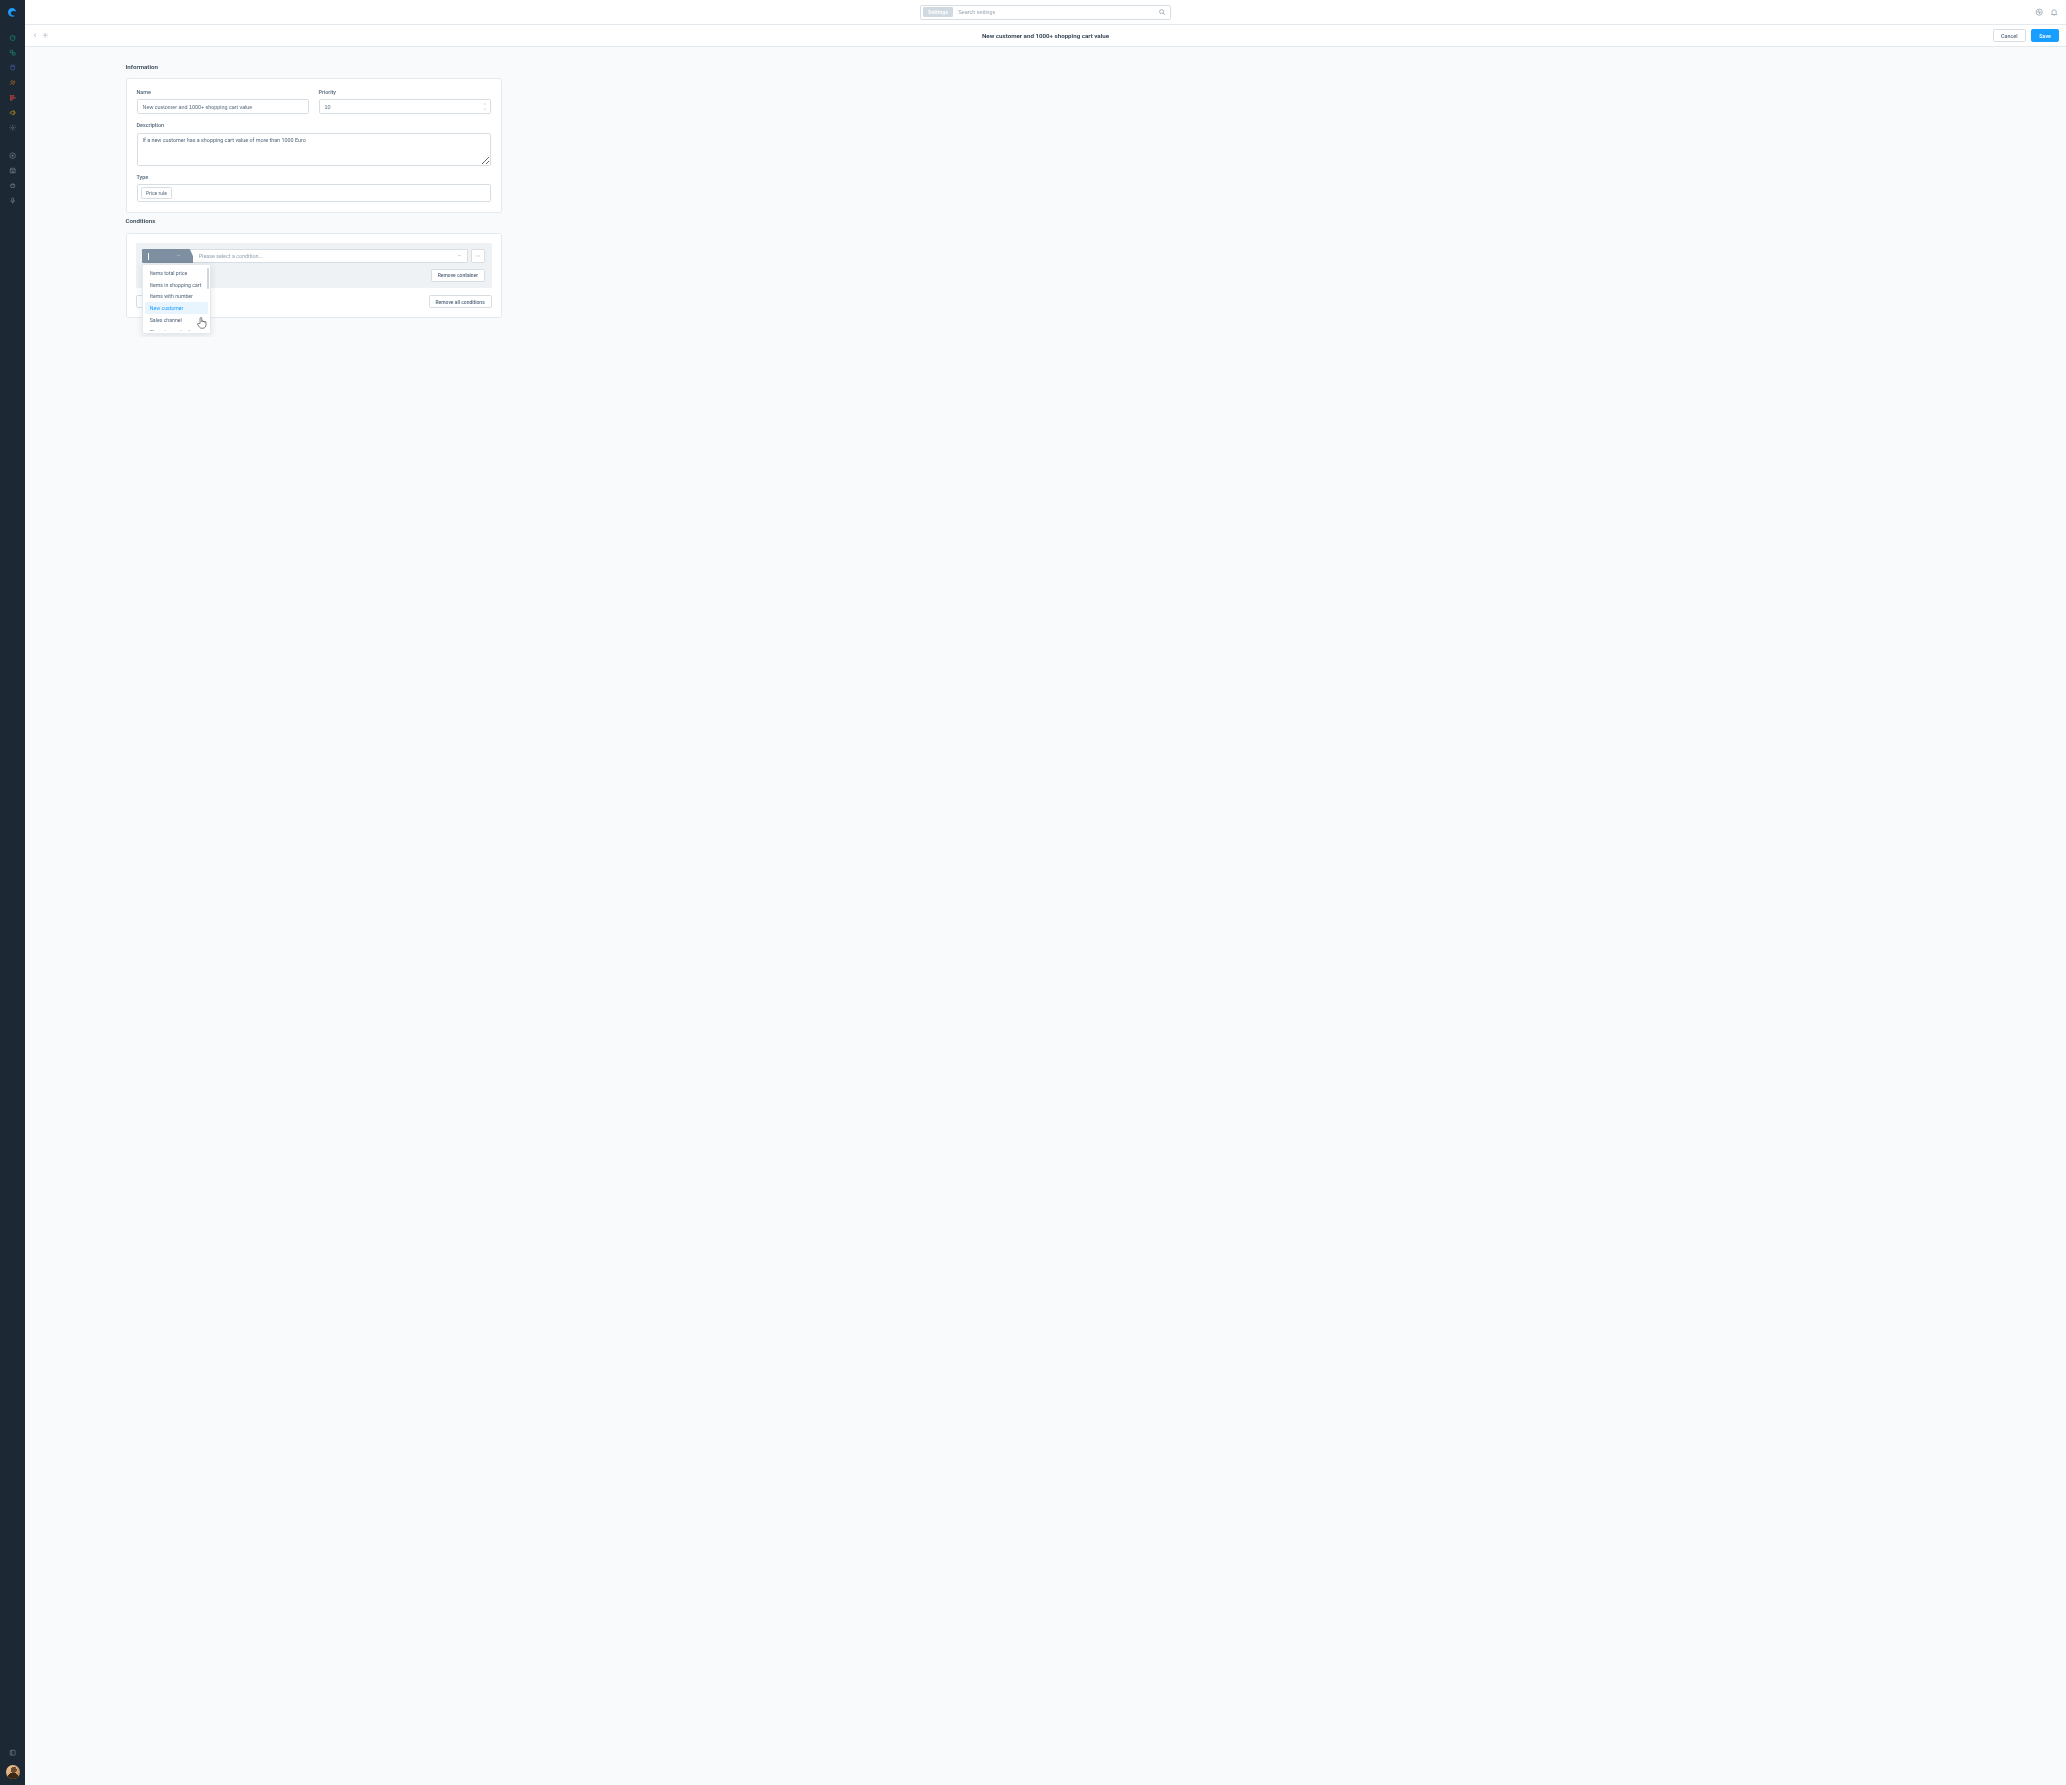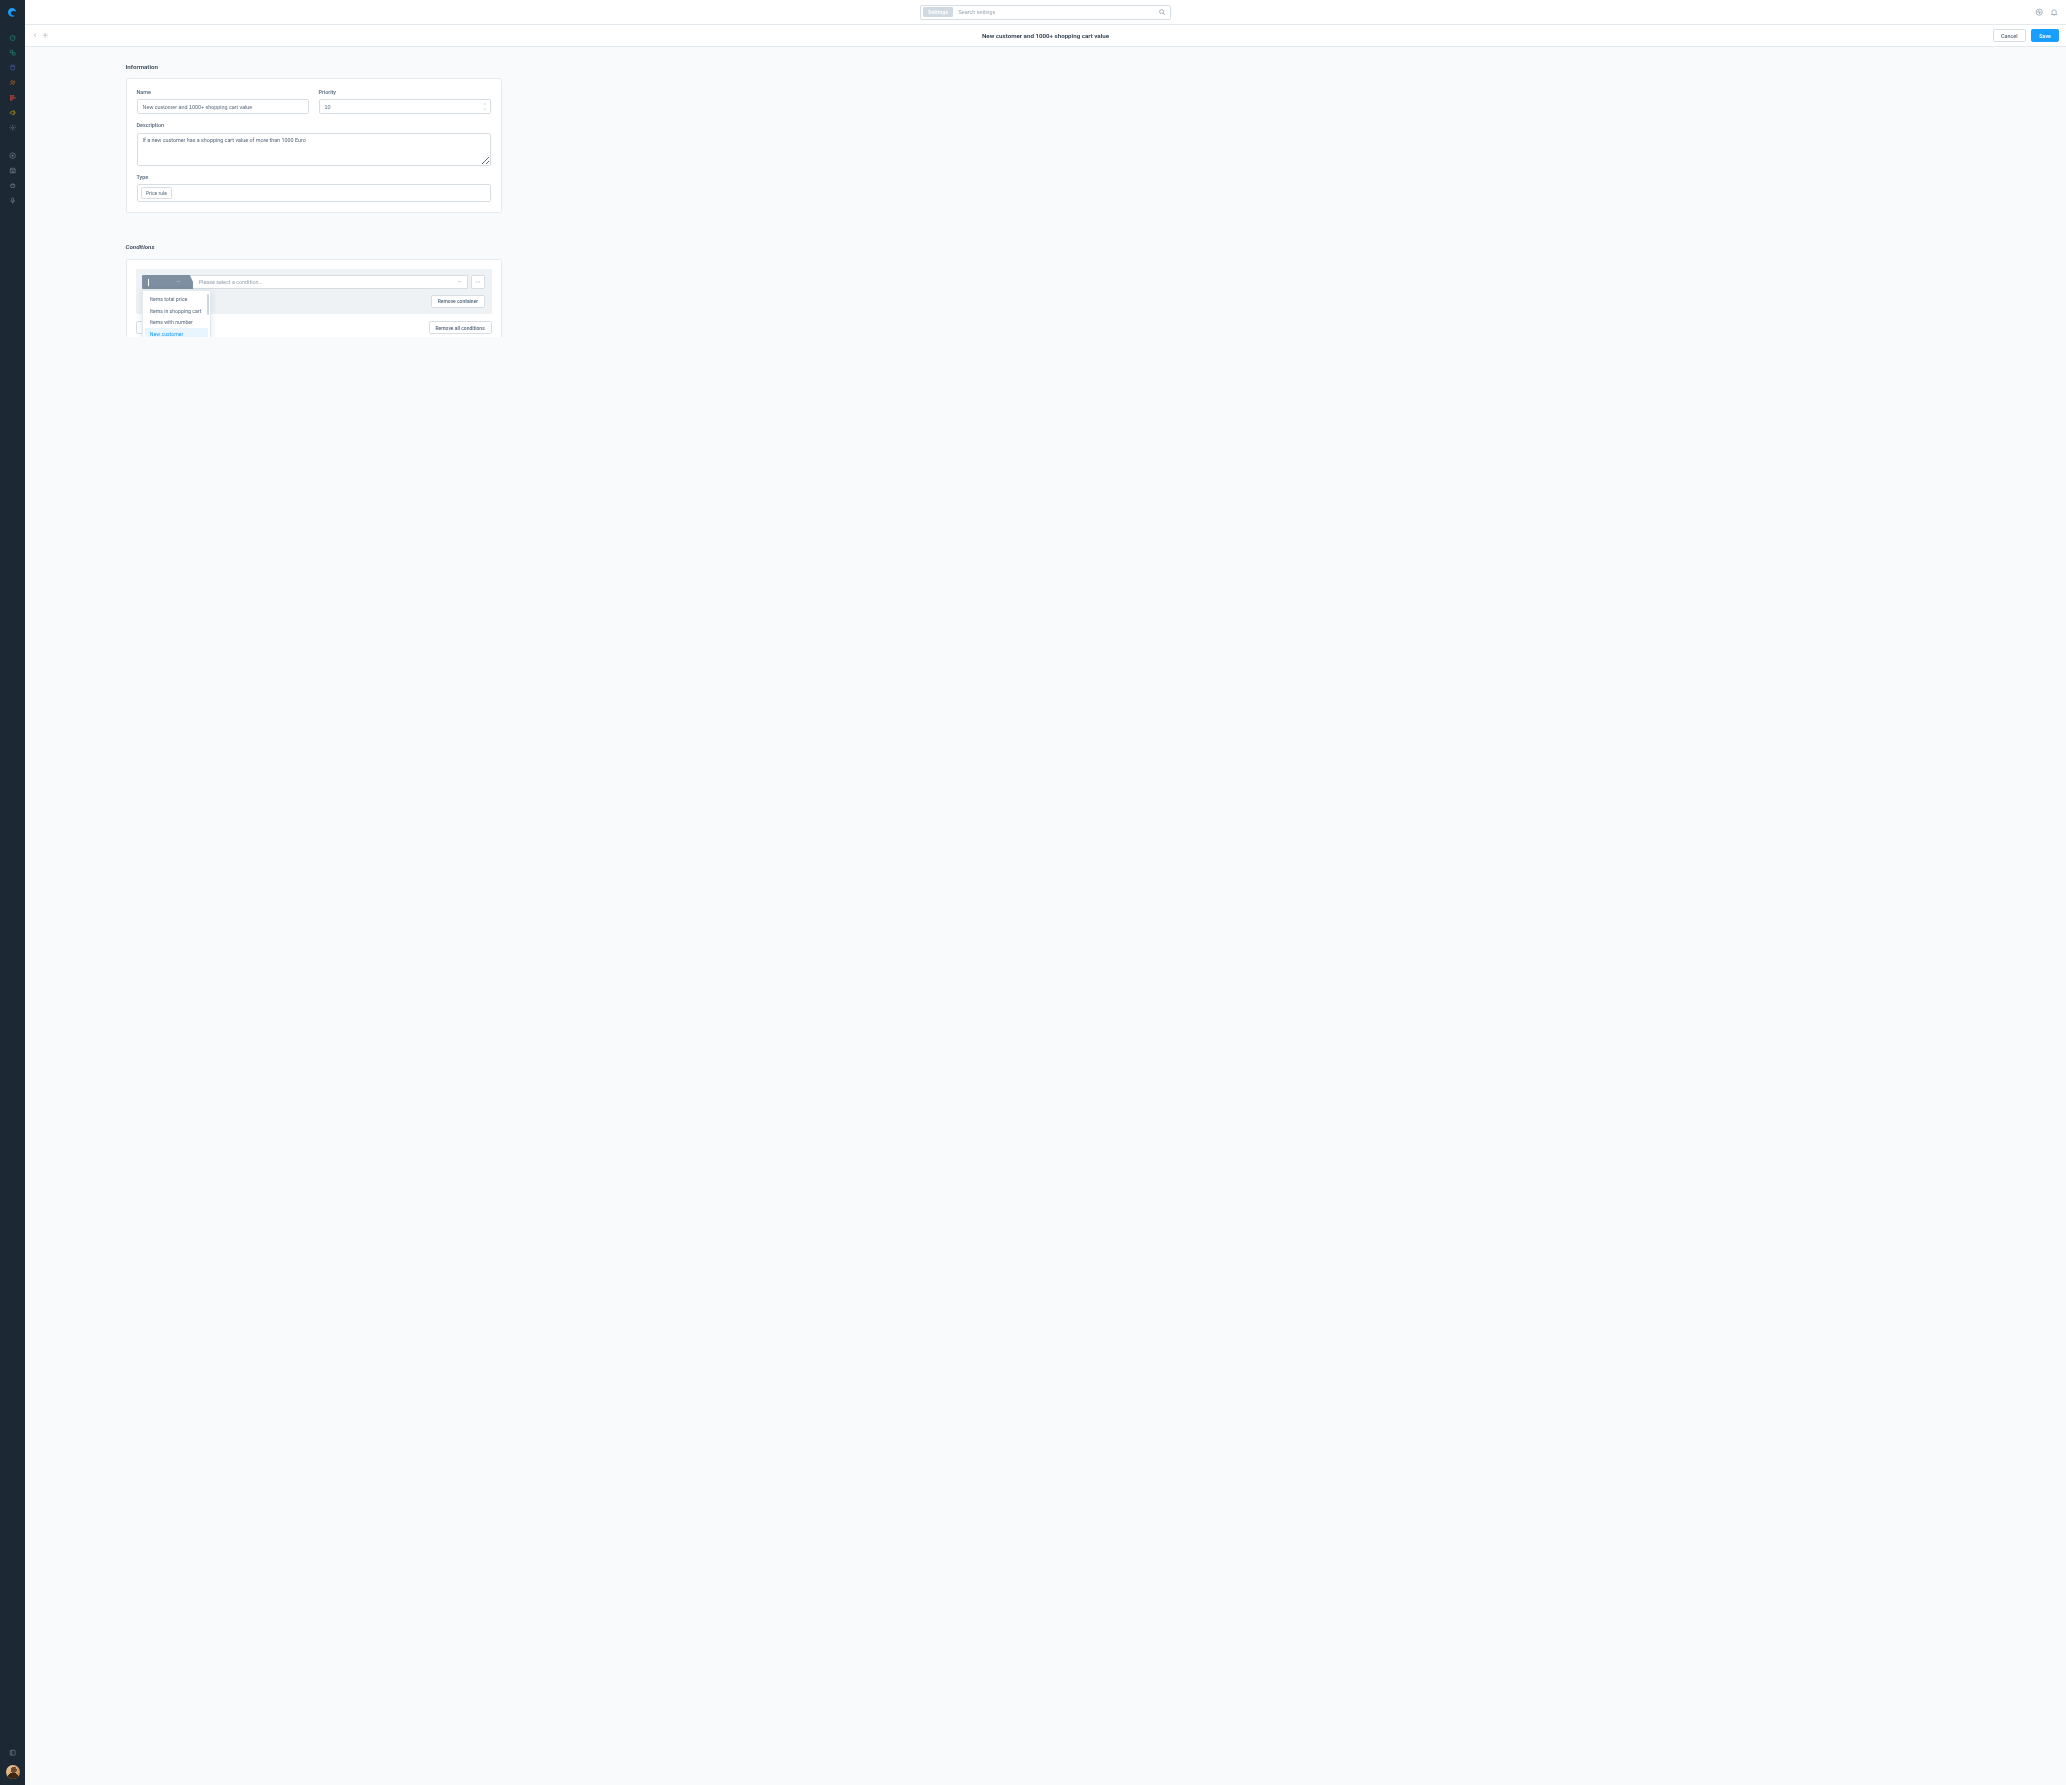--- a/index.html
+++ b/index.html
@@ -417,21 +417,21 @@
       </div>
 
       <div class="field" style="margin-top:8.3px;">
         <div class="label">Type</div>
         <div class="type-box">
           <span class="type-tag">Price rule</span>
         </div>
       </div>
     </div>
 
-    <div class="section-title" style="margin-top:30px;font-style:italic;">Conditions</div>
+    <div class="section-title" style="margin-top:4px;">Conditions</div>
     <div class="card conditions-card">
       <div class="condition-block">
         <div class="condition-row" style="position:relative;">
           <div class="logic-select">
             <span class="cursor-caret"></span>
             <span class="chev"><svg viewBox="0 0 24 24">
                   <path d="M6 9l6 6 6-6"></path>
                 </svg></span>
           </div>
           <div class="logic-arrow"></div>

